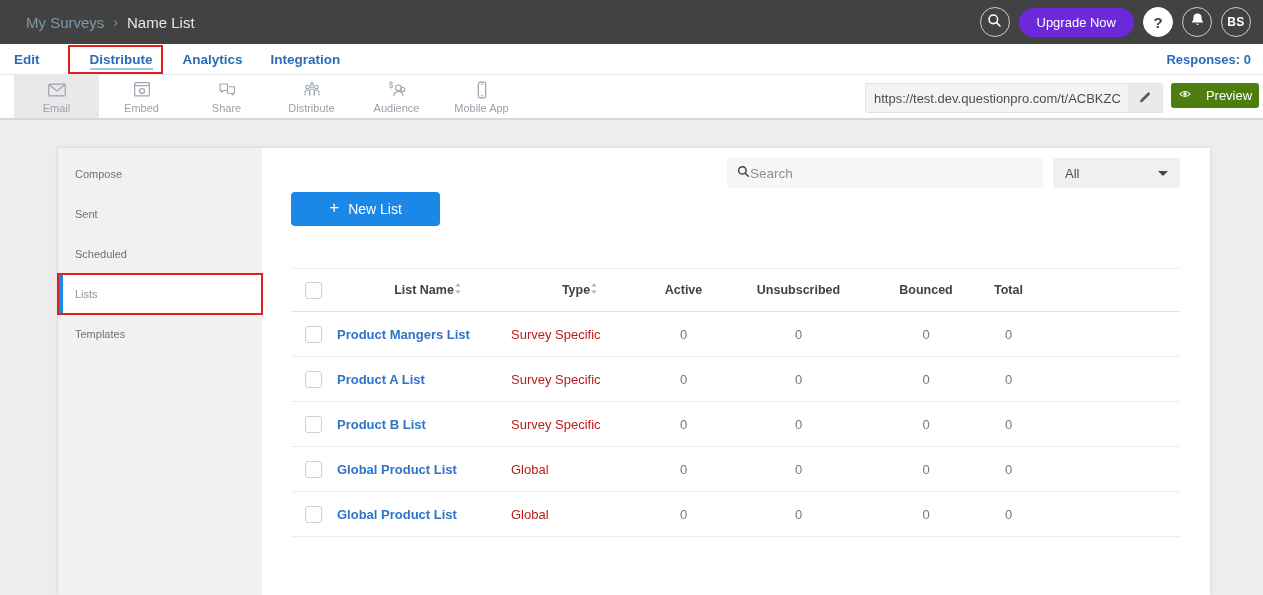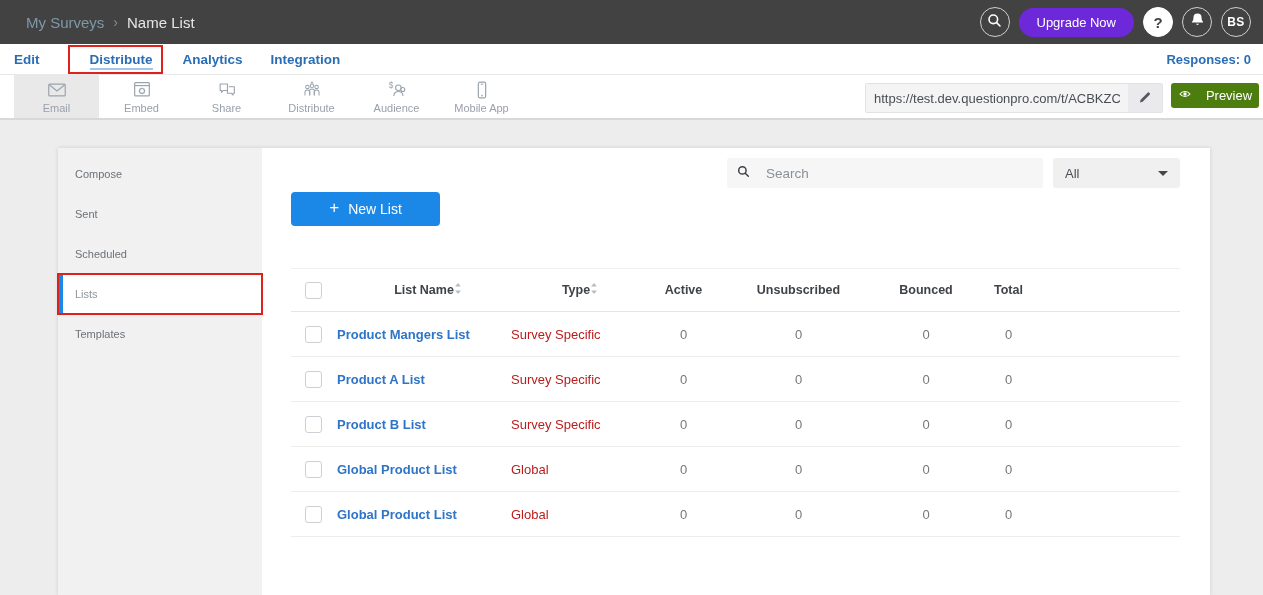--- a/index.html
+++ b/index.html
@@ -44,21 +44,21 @@
   .card { position:absolute; left:58px; top:28px; width:1152px; height:447px; background:#fff; box-shadow:0 0 4px rgba(0,0,0,.14); display:flex; }
 
   
   .side { width:204px; background:#f1f1f2; padding-top:6px; flex-shrink:0; }
   .side-item { height:40px; display:flex; align-items:center; padding-left:17px; font-size:11px; color:#6c7177; cursor:pointer; }
   .side-item.active { background:#fff; box-shadow:inset 5px 0 0 #1b87e6; outline:2px solid #e0201d; outline-offset:-1px; color:#8e959c; }
 
   
   .main { flex:1; padding:0 30px 0 29px; }
   .filter-row { margin-top:10px; display:flex; justify-content:flex-end; gap:10px; }
-  .search-box { width:316px; height:30px; background:#f6f6f7; border-radius:2px; display:flex; align-items:center; padding:0 10px; gap:16px; }
+  .search-box { width:316px; height:30px; background:#f6f6f7; border-radius:2px; display:flex; align-items:center; padding:0 10px; gap:0; }
   .search-box input { flex:1; border:none; outline:none; background:transparent; font-size:13.5px; color:#4a4e54; font-family:inherit; }
   .search-box input::placeholder { color:#8a9097; }
   .all-select { width:127px; height:30px; background:#f0f0f1; border-radius:3px; display:flex; align-items:center; justify-content:space-between; padding:0 12px; font-size:13px; color:#4a4e54; cursor:pointer; }
   .caret-down-dark { width:0; height:0; border-left:5px solid transparent; border-right:5px solid transparent; border-top:5px solid #43474c; }
   .new-list-btn { margin-top:4px; width:149px; height:34px; background:#1b87e6; border:none; border-radius:4px; color:#fff; font-size:14px; font-family:inherit; display:flex; align-items:center; justify-content:center; gap:9px; cursor:pointer; }
   .new-list-btn .plus { font-size:17px; font-weight:400; margin-top:-2px; }
 
   
   .list-table { margin-top:42px; width:100%; }
   .t-row { display:grid; grid-template-columns:46px 174px 130px 85px 145px 110px 55px 1fr; align-items:center; }

